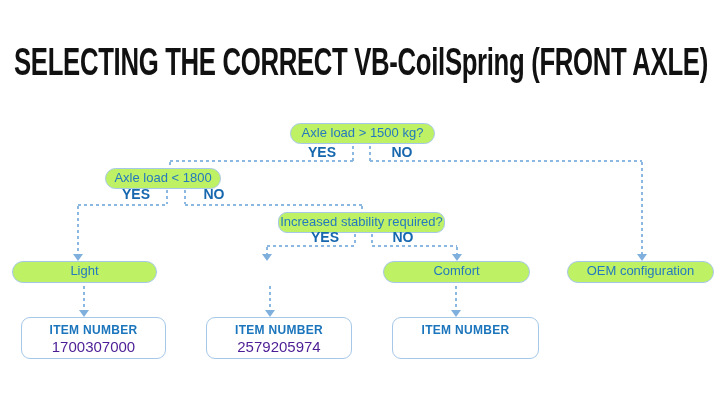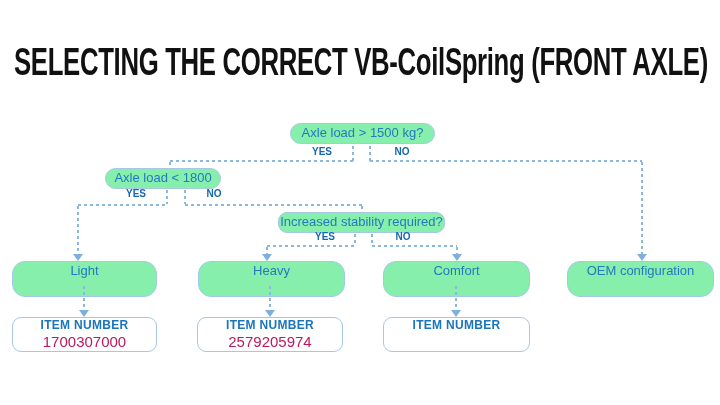--- a/index.html
+++ b/index.html
@@ -7,37 +7,37 @@
     position:relative; width:720px; height:405px; background:#ffffff;
     font-family:"Liberation Sans", sans-serif; overflow:hidden;
   }
   .title {
     position:absolute; left:14px; top:42px;
     font-weight:bold; font-size:39px; line-height:39px; letter-spacing:-0.5px;
     color:#111111; white-space:nowrap;
     transform:scaleX(0.66); transform-origin:0 0;
   }
   .pill {
-    position:absolute; box-sizing:border-box; background:#86efac;
+    position:absolute; box-sizing:border-box; background:#bef264;
     border:1.5px solid #a6c8e8; border-radius:12px;
     color:#2579be; font-size:13px; text-align:center; overflow:hidden;
   }
   .decision { height:21px; line-height:17px; }
-  .outcome  { height:36px; line-height:18px; border-radius:13px; }
+  .outcome  { height:22px; line-height:18px; border-radius:13px; }
   .yn {
     position:absolute; width:44px; margin-left:-22px; text-align:center;
-    font-size:10px; font-weight:bold; color:#1667ae; line-height:12px;
+    font-size:14px; font-weight:bold; color:#1667ae; line-height:12px;
   }
   .itembox {
     position:absolute; box-sizing:border-box; background:#ffffff;
-    border:1.5px solid #a6c8e8; border-radius:9px; height:35px;
-    text-align:center; top:317px;
+    border:1.5px solid #a6c8e8; border-radius:9px; height:42px;
+    text-align:center; padding-top:5px; top:317px;margin-left:9px;
   }
   .ilabel { font-size:12px; font-weight:bold; color:#1b75bc; letter-spacing:0.3px; line-height:14px; }
-  .inum   { font-size:15px; color:#be185d; line-height:17px; margin-top:1px; }
+  .inum   { font-size:15px; color:#4c1d95; line-height:17px; margin-top:1px; }
   .dash-h {
     position:absolute; height:2px;
     background-image:repeating-linear-gradient(90deg,#8ab8e0 0,#8ab8e0 3px,transparent 3px,transparent 6px);
   }
   .dash-v {
     position:absolute; width:2px;
     background-image:repeating-linear-gradient(180deg,#8ab8e0 0,#8ab8e0 3px,transparent 3px,transparent 6px);
   }
   .arrow {
     position:absolute; width:0; height:0;
@@ -58,21 +58,20 @@
 
   <div class="pill decision" style="left:105px; top:168px; width:116px;">Axle load &lt; 1800 kg?</div>
   <div class="yn" style="left:136px; top:188px;">YES</div>
   <div class="yn" style="left:214px; top:188px;">NO</div>
 
   <div class="pill decision" style="left:278px; top:212px; width:167px;border-radius:9px;">Increased stability required?</div>
   <div class="yn" style="left:325px; top:231px;">YES</div>
   <div class="yn" style="left:403px; top:231px;">NO</div>
 
   <div class="pill outcome" style="left:12px; top:261px; width:145px;">Light</div>
-  <div class="pill outcome" style="left:198px; top:261px; width:147px;">Heavy</div>
   <div class="pill outcome" style="left:567px; top:261px; width:147px;">OEM configuration</div>
   <div class="pill outcome" style="left:383px; top:261px; width:147px;">Comfort</div>
 
   <div class="itembox" style="left:12px; width:145px;">
     <div class="ilabel">ITEM NUMBER</div>
     <div class="inum">1700307000</div>
   </div>
   <div class="itembox" style="left:197px; width:146px;">
     <div class="ilabel">ITEM NUMBER</div>
     <div class="inum">2579205974</div>

